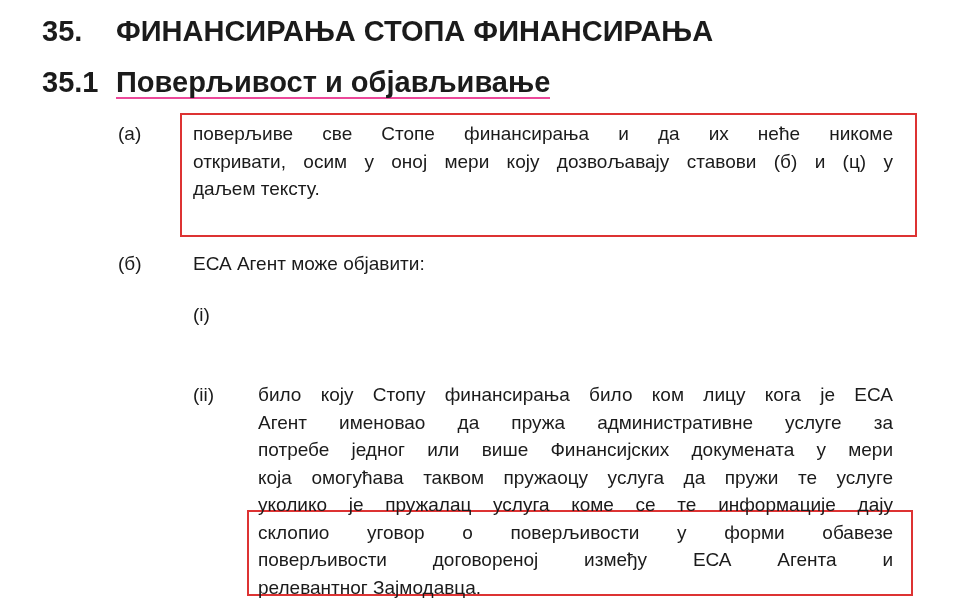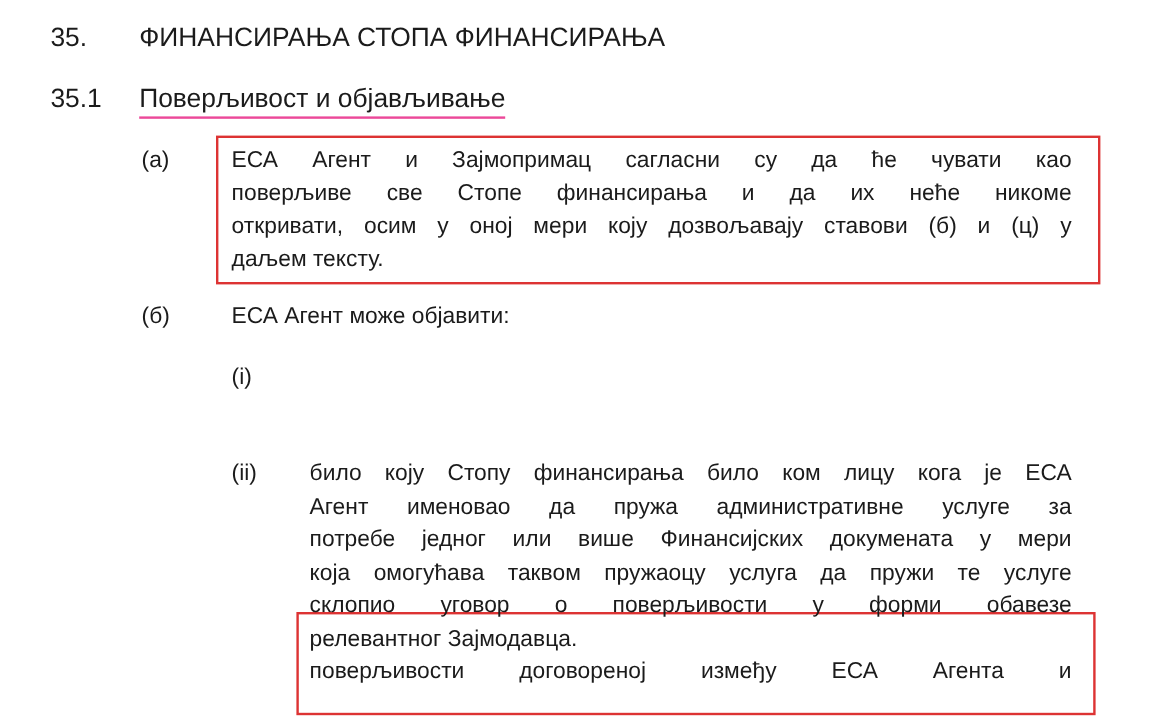--- a/index.html
+++ b/index.html
@@ -1,21 +1,21 @@
 <!DOCTYPE html>
 <html><head>
 <meta charset="utf-8">
 <style>
   html,body{margin:0;padding:0;background:#ffffff;}
   .page{
     position:relative;width:974px;height:600px;background:#ffffff;overflow:hidden;
     font-family:"Liberation Sans",sans-serif;color:#1b1b1b;
   }
   .abs{position:absolute;}
-  .h1{font-size:22px;font-weight:normal;line-height:28px;white-space:nowrap;}
+  .h1{font-size:29px;font-weight:bold;line-height:28px;white-space:nowrap;}
   .h1num{left:42px;top:17px;}
   .h1title{left:116px;top:17px;}
   .h2num{left:42px;top:68px;text-align:center;}
   .h2title{left:116px;top:68px;}
   .underlined{border-bottom:2px solid #ec4899;padding-bottom:1px;display:inline-block;}
   .body-text{font-size:19px;line-height:27.5px;}
   .lbl{white-space:nowrap;}
   .lbl-a{left:118px;top:120px;}
   .para-a{left:193px;top:120px;width:700px;}
   .lbl-b{left:118px;top:250px;}
@@ -42,35 +42,35 @@
   <div class="abs h1 h2num">35.1</div>
   <div class="abs h1 h2title">
     <span class="underlined">Поверљивост и објављивање</span>
   </div>
 
   <div class="abs hbox hbox-a"></div>
   <div class="abs hbox hbox-ii"></div>
 
   <div class="abs body-text lbl lbl-a">(а)</div>
   <div class="abs body-text para-a">
-      <div class="line"><span>ЕСА Агент и Зајмопримац сагласни су да ће чувати као</span></div>
       <div class="line"><span>поверљиве све Стопе финансирања и да их неће никоме</span></div>
       <div class="line"><span>откривати, осим у оној мери коју дозвољавају ставови (б) и (ц) у</span></div>
       <div class="line last"><span>даљем тексту.</span></div>
     </div>
 
   <div class="abs body-text lbl lbl-b">(б)</div>
   <div class="abs body-text text-b">ЕСА Агент може објавити:</div>
 
   <div class="abs body-text lbl lbl-i">(i)</div>
 
   <div class="abs body-text lbl lbl-ii">(ii)</div>
   <div class="abs body-text para-ii">
       <div class="line"><span>било коју Стопу финансирања било ком лицу кога је ЕСА</span></div>
       <div class="line"><span>Агент именовао да пружа административне услуге за</span></div>
       <div class="line"><span>потребе једног или више Финансијских докумената у мери</span></div>
       <div class="line"><span>која омогућава таквом пружаоцу услуга да пружи те услуге</span></div>
+      <div class="line"><span>уколико је пружалац услуга коме се те информације дају</span></div>
       <div class="line"><span>склопио уговор о поверљивости у форми обавезе</span></div>
+      <div class="line"><span>поверљивости договореној између ЕСА Агента и</span></div>
       <div class="line last"><span>релевантног Зајмодавца.</span></div>
-      <div class="line"><span>поверљивости договореној између ЕСА Агента и</span></div>
     </div>
 
 </div>
 
 </body></html>

